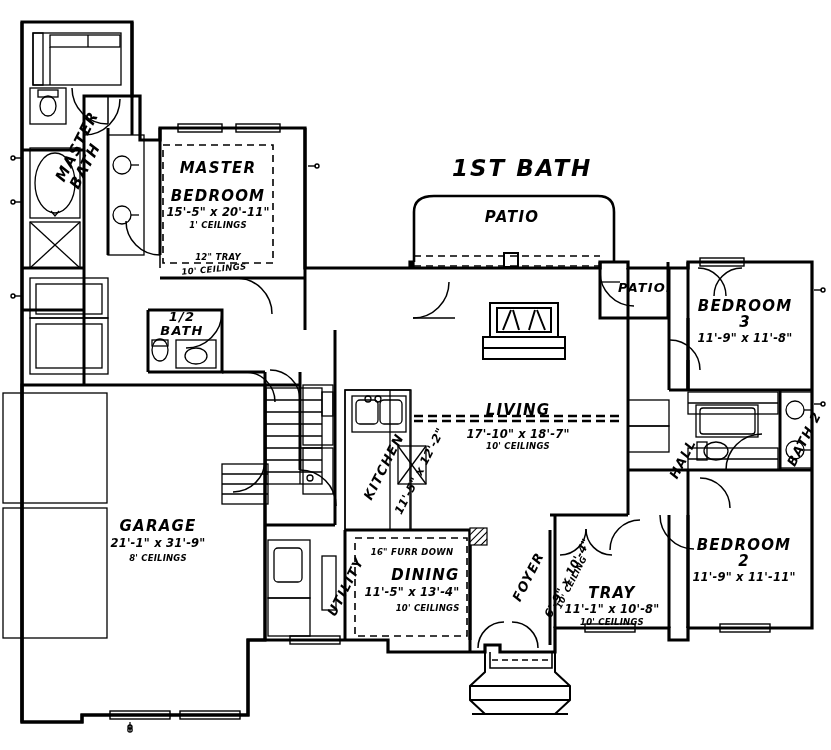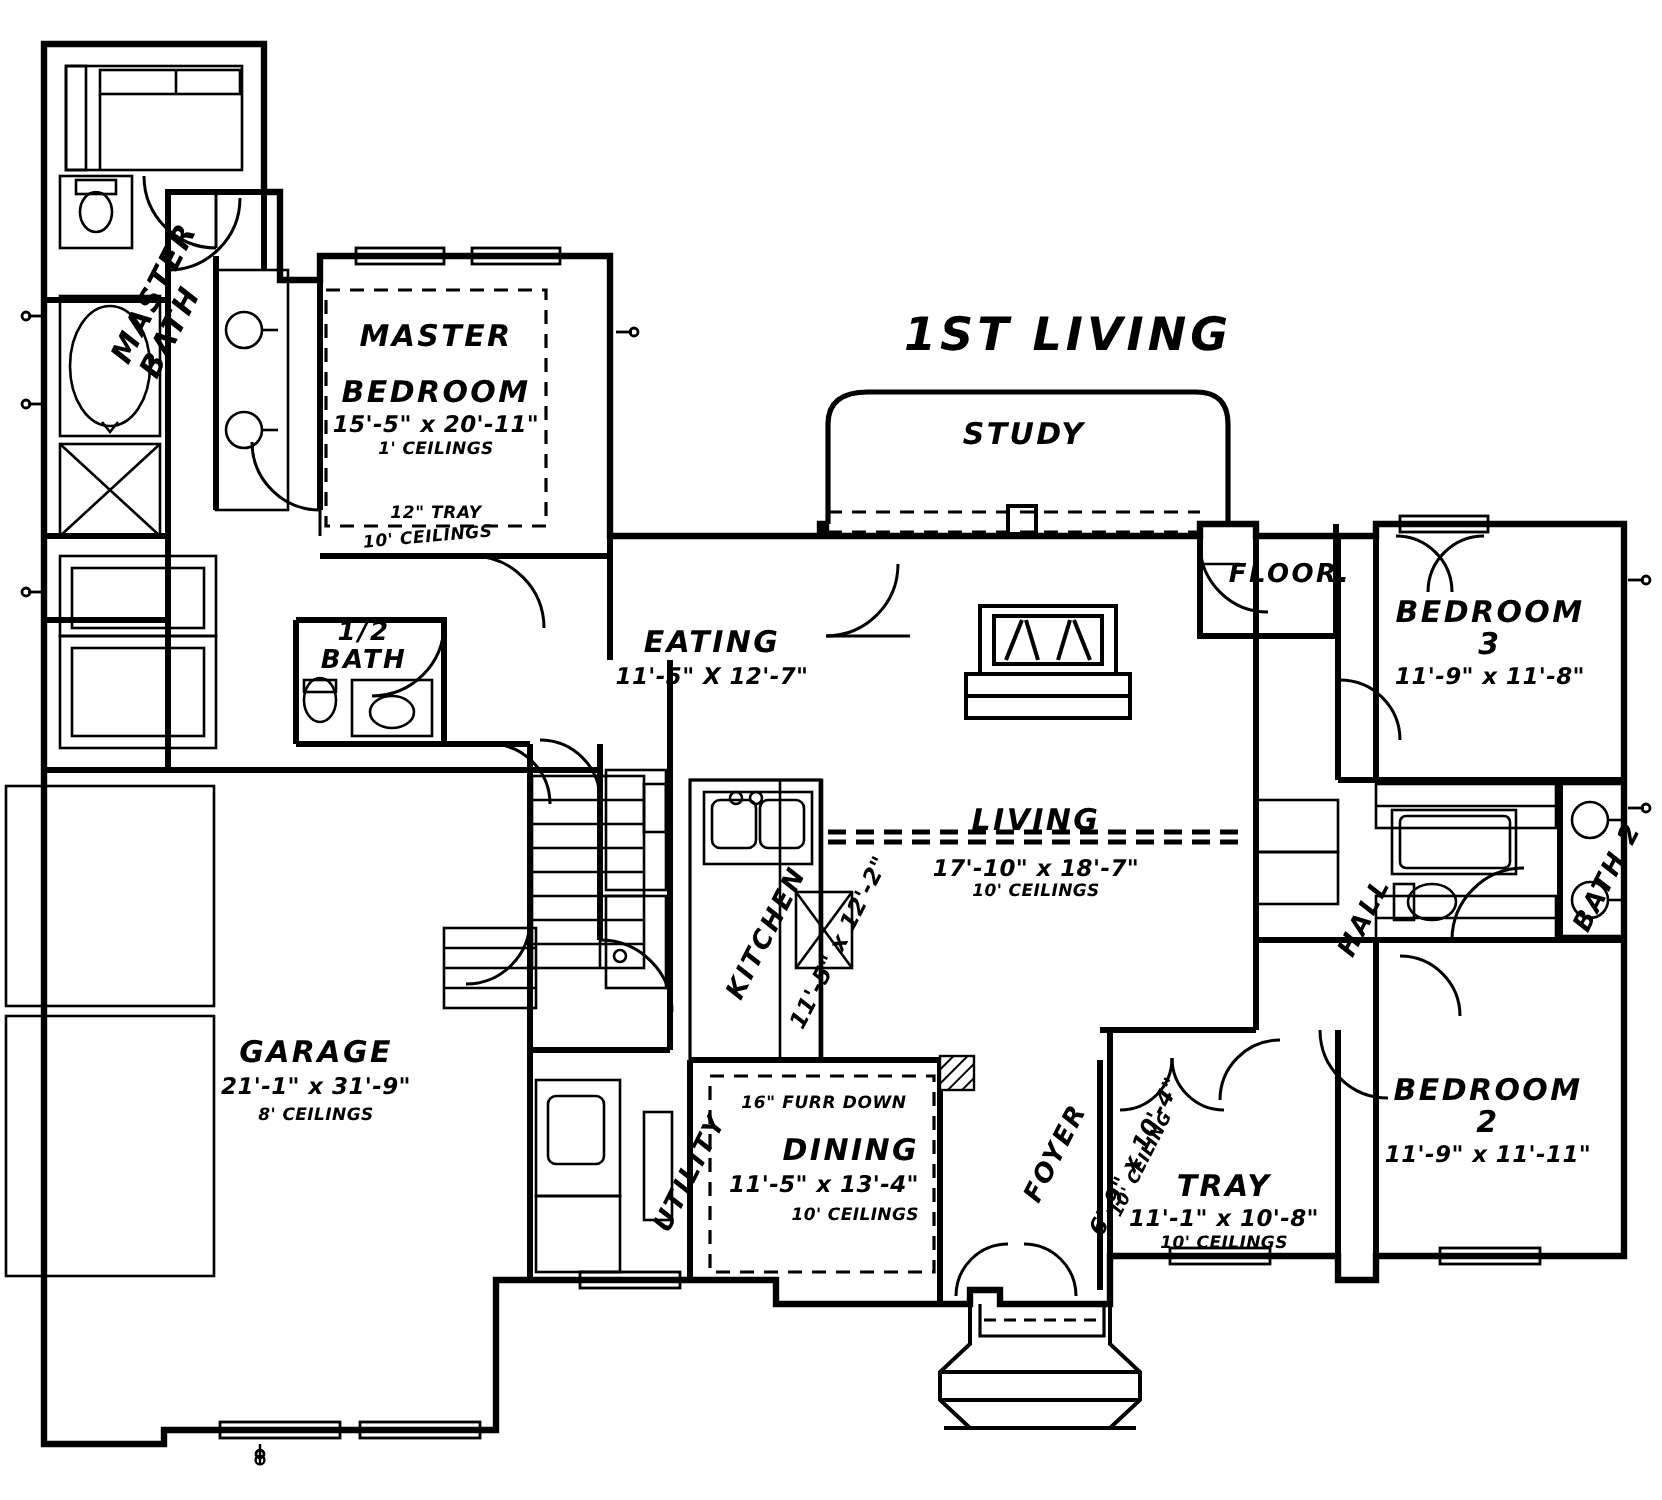--- a/index.html
+++ b/index.html
@@ -351,21 +351,21 @@
 
       <rect x="290" y="636" width="50" height="8"></rect>
     </g>
 
     <g stroke="#000" stroke-width="1.2" fill="none">
       <line x1="130" y1="722" x2="130" y2="732"></line>
       <circle cx="130" cy="730" r="2.2"></circle>
     </g>
   </svg>
 
-  <div class="lbl title" style="left:452px;top:156px;">1ST LIVING</div>
+  <div class="lbl title" style="left:452px;top:156px;">1ST BATH</div>
 
   <div class="lbl" style="left:218px;top:168px;">
     <span class="rm-name blk ctr" style="position:relative;left:0;">MASTER</span>
   </div>
   <div class="lbl" style="left:218px;top:188px;transform:translateX(-50%);">
     <span class="rm-name blk">BEDROOM</span>
     <span class="rm-dim blk" style="margin-top:2px;">15'-5" x  20'-11"</span>
     <span class="rm-ceil blk" style="margin-top:2px;">1' CEILINGS</span>
   </div>
   <div class="lbl rm-note" style="left:218px;top:253px;transform:translateX(-50%);">12" TRAY</div>
@@ -374,29 +374,25 @@
   <div class="lbl rm-name" style="left:62px;top:160px;width:18px;transform:rotate(-63deg);transform-origin:50% 50%;white-space:normal;text-align:center;">
     <span class="blk">MASTER</span>
     <span class="blk">BATH</span>
   </div>
 
   <div class="lbl" style="left:182px;top:310px;transform:translateX(-50%);">
     <span class="rm-name small blk">1/2</span>
     <span class="rm-name small blk">BATH</span>
   </div>
 
-  <div class="lbl" style="left:356px;top:313px;transform:translateX(-50%);">
-    <span class="rm-name blk">EATING</span>
-    <span class="rm-dim blk" style="margin-top:3px;">11'-5" X 12'-7"</span>
-  </div>
-
-  <div class="lbl rm-name" style="left:512px;top:209px;transform:translateX(-50%);">STUDY</div>
-
-
-  <div class="lbl rm-name small" style="left:645px;top:281px;transform:translateX(-50%);">FLOOR.</div>
+
+  <div class="lbl rm-name" style="left:512px;top:209px;transform:translateX(-50%);">PATIO</div>
+
+
+  <div class="lbl rm-name small" style="left:645px;top:281px;transform:translateX(-50%);">PATIO.</div>
 
   <div class="lbl" style="left:745px;top:298px;transform:translateX(-50%);">
     <span class="rm-name blk">BEDROOM</span>
     <span class="rm-name blk">3</span>
     <span class="rm-dim blk" style="margin-top:2px;">11'-9" x 11'-8"</span>
   </div>
 
   <div class="lbl rm-name small" style="left:775px;top:432px;transform:rotate(-63deg);transform-origin:50% 50%;">BATH 2</div>
 
   <div class="lbl rm-name" style="left:518px;top:402px;transform:translateX(-50%);font-style:italic;">LIVING</div>

